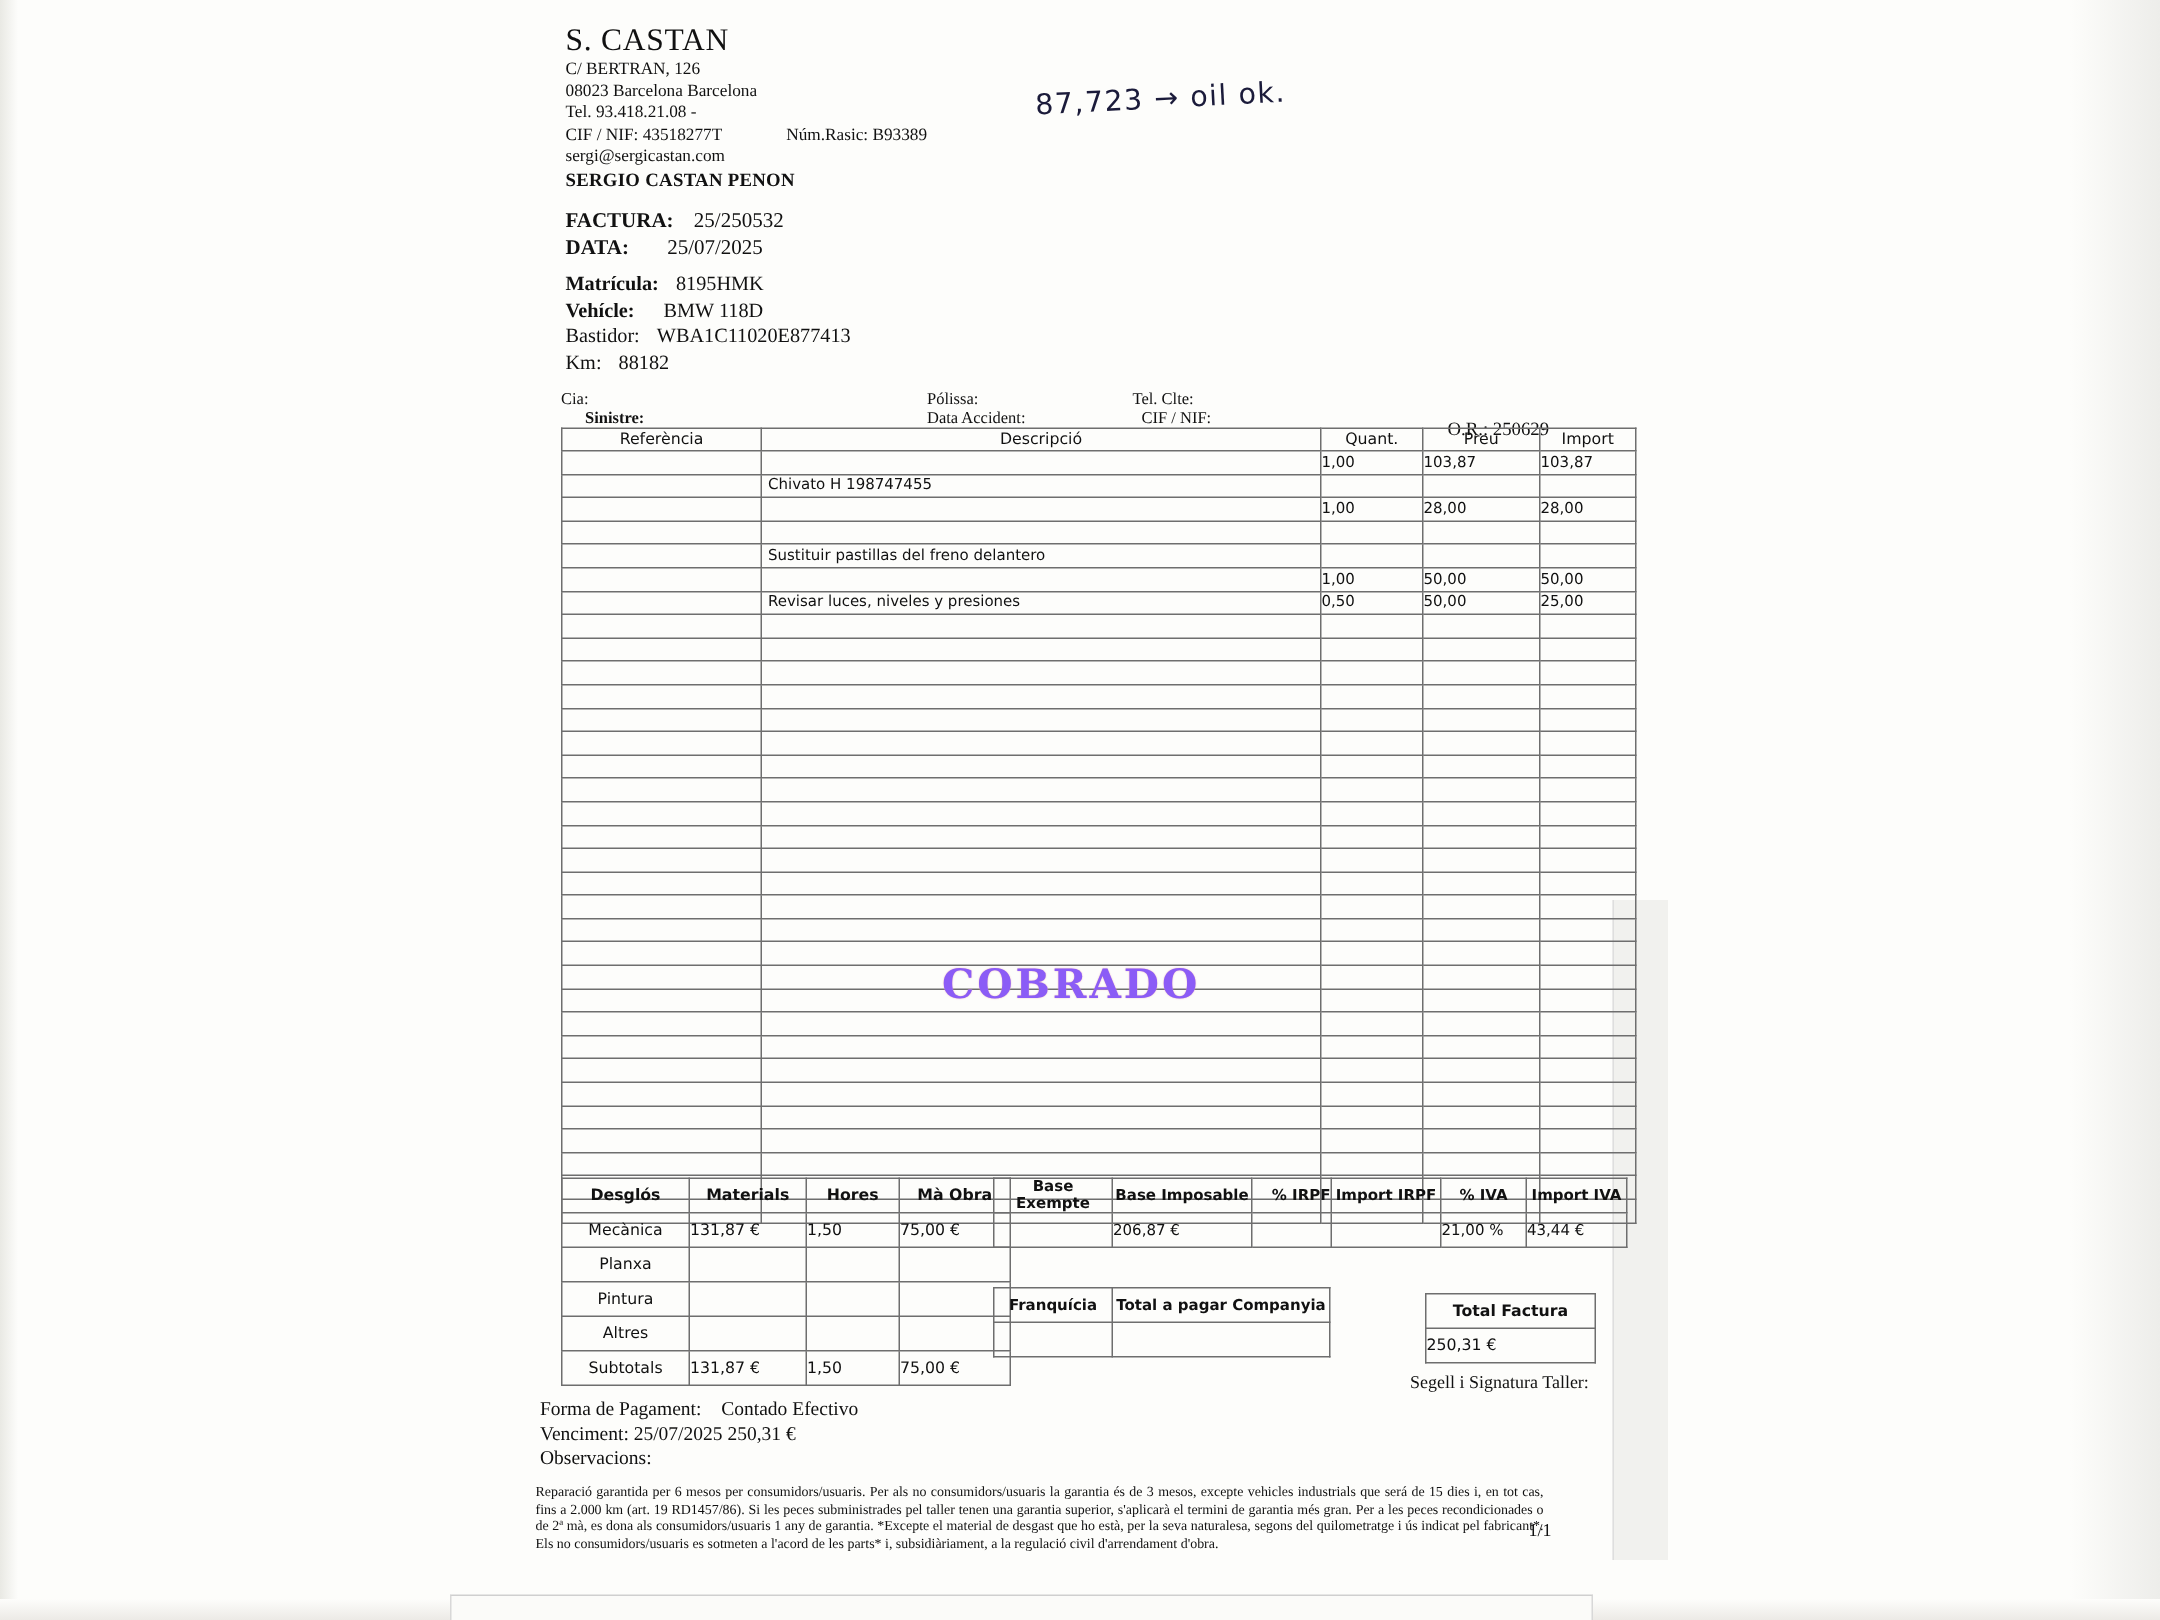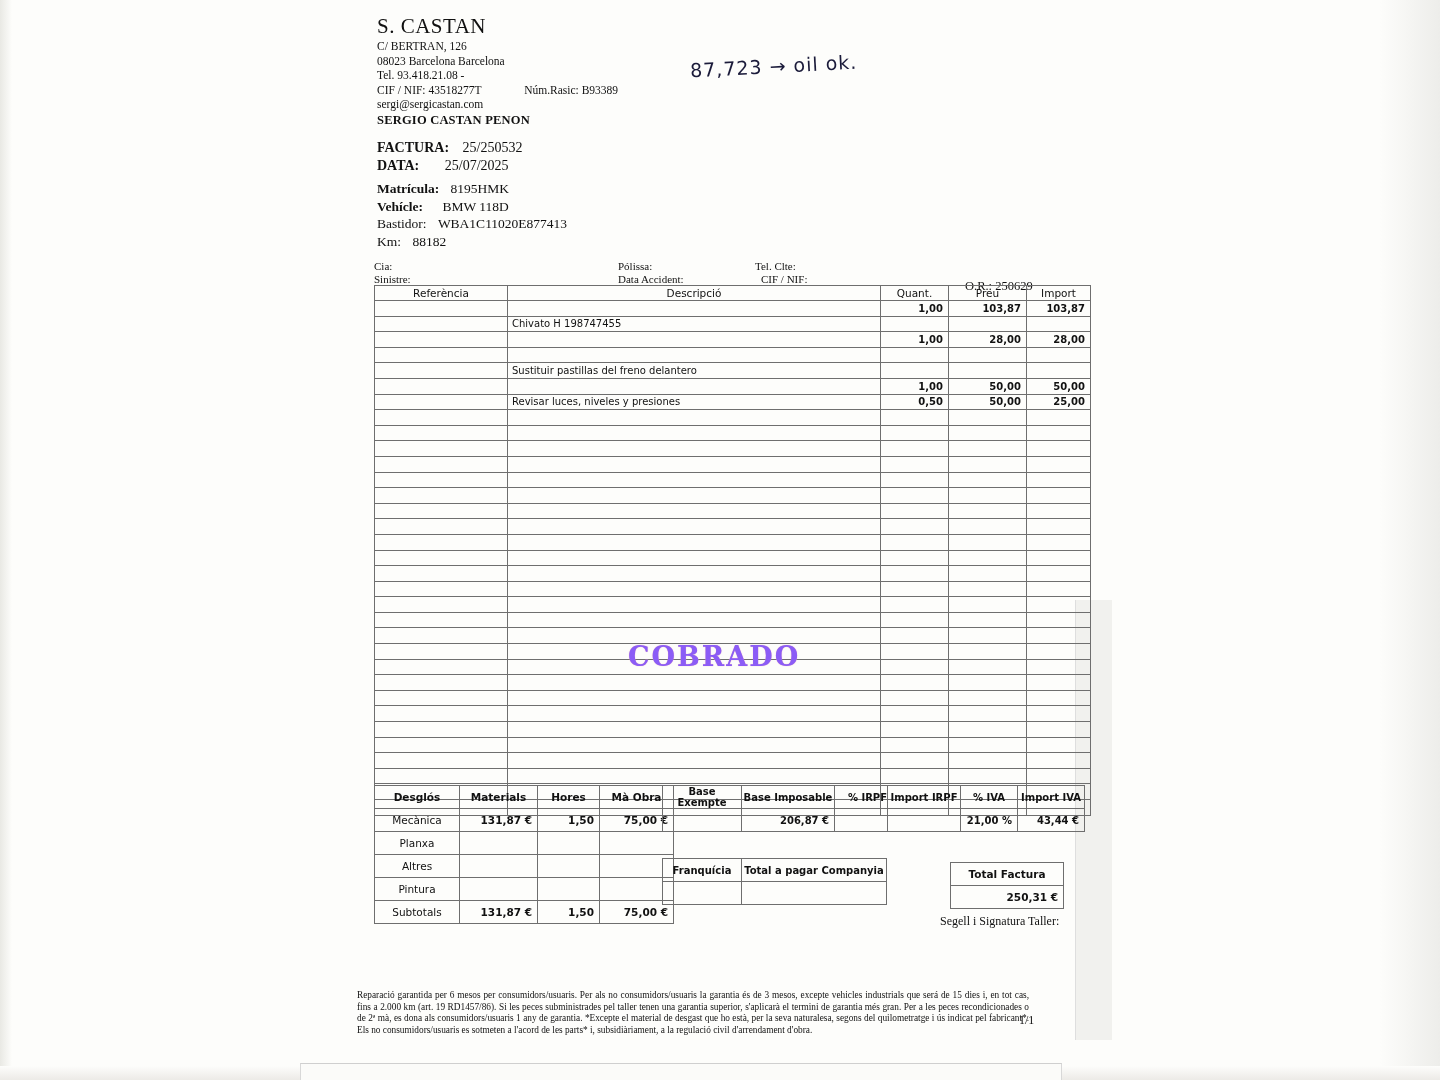--- a/index.html
+++ b/index.html
@@ -112,21 +112,21 @@
   }
   #items-table td {
     height: 14.6px; font-size: 10px;
   }
   .c-ref { width: 132px; }
   .c-desc { width: 368px; }
   .c-quant { width: 62px; }
   .c-preu { width: 72px; }
   .c-import { width: 58px; }
   .txt-left { text-align: left; padding-left: 4px !important; }
-  .txt-right { text-align: right; padding-right: 5px !important; font-weight: bold; }
+  .txt-right { padding-right: 5px !important; }
   .txt-center { text-align: center; }
 
   .cobrado {
     position: absolute; left: 628px; top: 641px;
     font-family: "DejaVu Serif", serif;
     font-size: 27px; font-weight: bold; letter-spacing: 2px;
     color: #8b5cf6;
     text-shadow: 0 0 1px #e9a7b6;
   }
 
@@ -218,21 +218,21 @@
       <span class="val">WBA1C11020E877413</span>
     </div>
     <div>
       <span class="thin">Km:</span>
       <span class="val">88182</span>
     </div>
   </div>
 
   <div class="claim-row">
     <span style="left:0px; top:0px;">Cia:</span>
-    <span style="left:0px; top:13px;">Sinistre:</span>
+    <span style="left:16px; top:13px;font-weight:bold;">Sinistre:</span>
     <span style="left:244px; top:0px;">Pólissa:</span>
     <span style="left:244px; top:13px;">Data Accident:</span>
     <span style="left:381px; top:0px;">Tel. Clte:</span>
     <span style="left:387px; top:13px;">CIF / NIF:</span>
   </div>
   <div class="or-number">
     <span>O.R.:</span>
     <span>250629</span>
   </div>
 
@@ -499,27 +499,27 @@
           <td class="d-c3 txt-right">1,50</td>
           <td class="d-c4 txt-right">75,00 €</td>
         </tr>
         <tr>
           <td class="d-c1 txt-center">Planxa</td>
           <td class="d-c2 txt-right"></td>
           <td class="d-c3 txt-right"></td>
           <td class="d-c4 txt-right"></td>
         </tr>
         <tr>
-          <td class="d-c1 txt-center">Altres</td>
+          <td class="d-c1 txt-center">Pintura</td>
           <td class="d-c2 txt-right"></td>
           <td class="d-c3 txt-right"></td>
           <td class="d-c4 txt-right"></td>
         </tr>
         <tr>
-          <td class="d-c1 txt-center">Pintura</td>
+          <td class="d-c1 txt-center">Altres</td>
           <td class="d-c2 txt-right"></td>
           <td class="d-c3 txt-right"></td>
           <td class="d-c4 txt-right"></td>
         </tr>
         <tr>
           <td class="d-c1 txt-center">Subtotals</td>
           <td class="d-c2 txt-right">131,87 €</td>
           <td class="d-c3 txt-right">1,50</td>
           <td class="d-c4 txt-right">75,00 €</td>
         </tr>
@@ -572,17 +572,25 @@
     </thead>
     <tbody>
       <tr>
         <td class="txt-right">250,31 €</td>
       </tr>
     </tbody>
   </table>
 
   <div class="segell">Segell i Signatura Taller:</div>
 
+  <div class="payment">
+    <div>
+      <span>Forma de Pagament:</span>
+      <span style="margin-left:10px">Contado Efectivo</span>
+    </div>
+    <div>Venciment: 25/07/2025 250,31 €</div>
+    <div>Observacions:</div>
+  </div>
 
   <div class="legal">Reparació garantida per 6 mesos per consumidors/usuaris. Per als no consumidors/usuaris la garantia és de 3 mesos, excepte vehicles industrials que será de 15 dies i, en tot cas, fins a 2.000 km (art. 19 RD1457/86). Si les peces subministrades pel taller tenen una garantia superior, s'aplicarà el termini de garantia més gran. Per a les peces recondicionades o de 2ª mà, es dona als consumidors/usuaris 1 any de garantia. *Excepte el material de desgast que ho està, per la seva naturalesa, segons del quilometratge i ús indicat pel fabricant*. Els no consumidors/usuaris es sotmeten a l'acord de les parts* i, subsidiàriament, a la regulació civil d'arrendament d'obra.</div>
   <div class="pageno">1/1</div>
 
 </div>
 
 </body></html>

